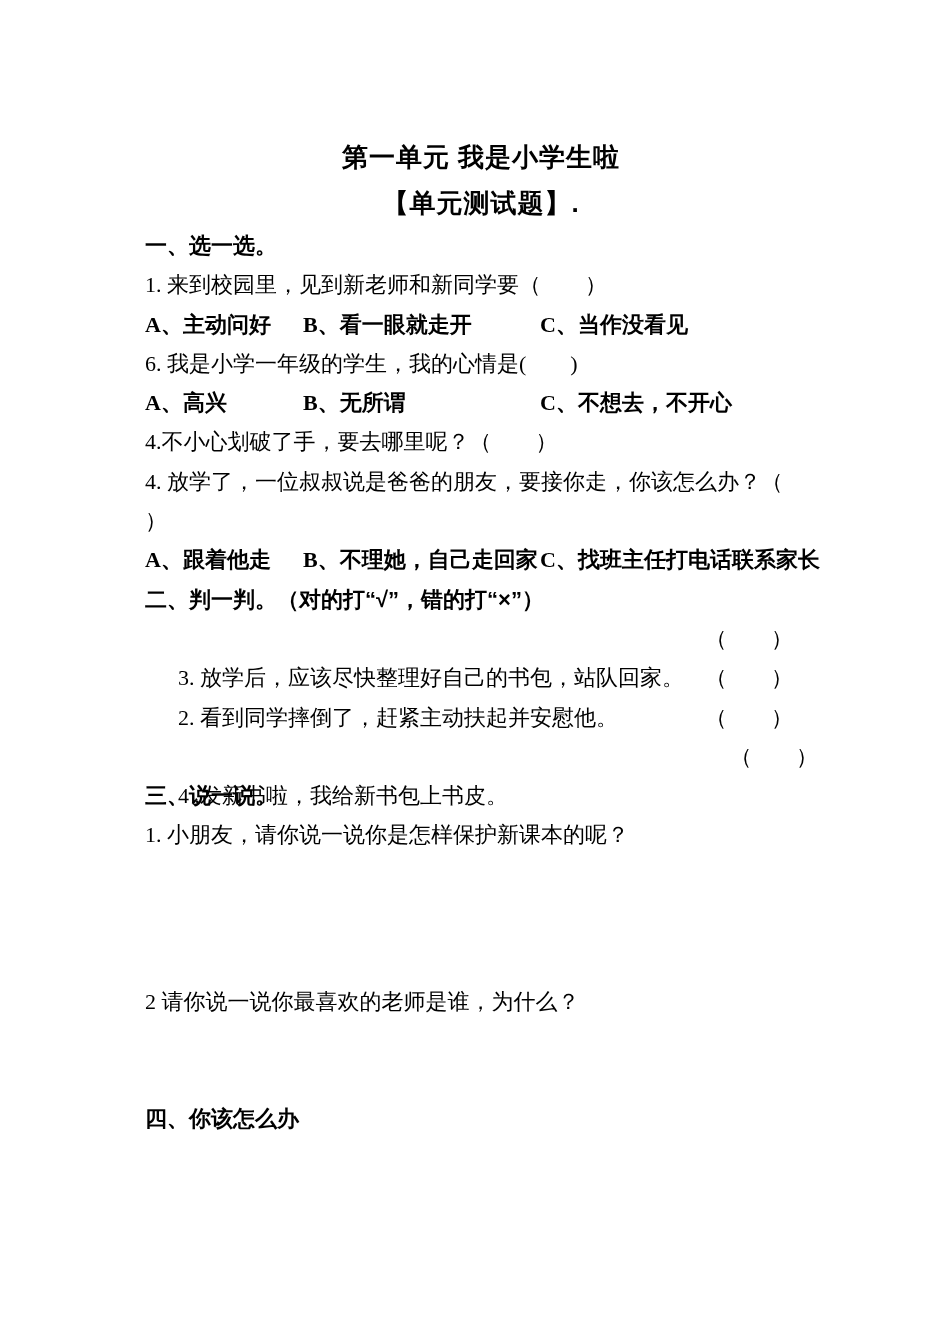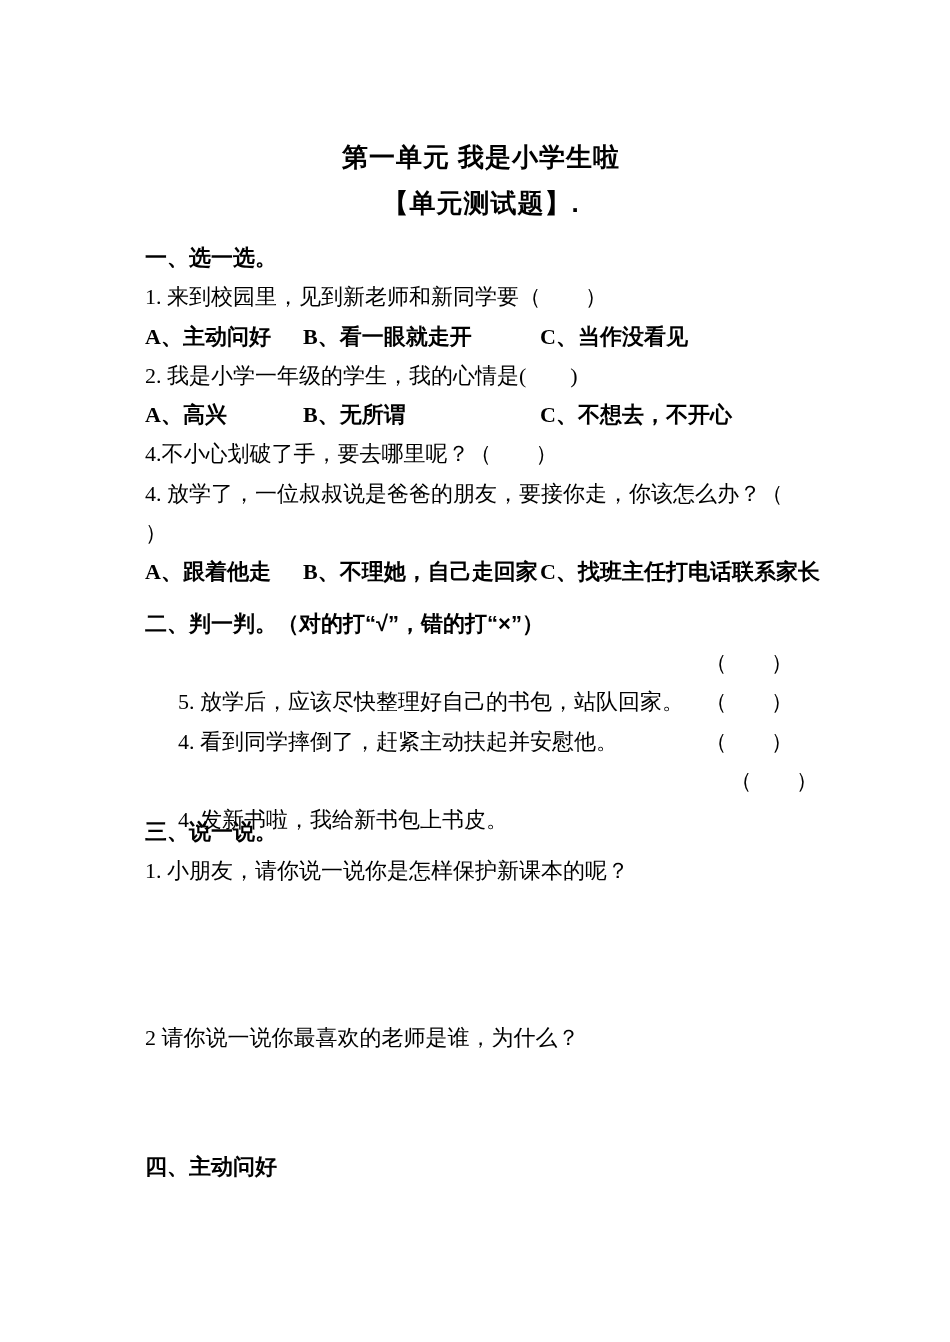--- a/index.html
+++ b/index.html
@@ -34,21 +34,20 @@
     white-space: pre;
   }
   .line {
     height: 39.3px;
     line-height: 39.3px;
     white-space: pre;
   }
   .heading {
     font-weight: 700;
     font-family: "Liberation Sans", "DejaVu Sans", sans-serif;
-    margin-top: 12px;
   }
   .opts {
     display: grid;
     grid-template-columns: 158px 237px 1fr;
     font-weight: bold;
   }
   .opts span {
     white-space: pre;
   }
   .jrow {
@@ -77,60 +76,60 @@
 
     <div class="line heading">一、选一选。</div>
 
     <div class="line">1. 来到校园里，见到新老师和新同学要（　　）</div>
     <div class="line opts">
       <span>A、主动问好</span>
       <span>B、看一眼就走开</span>
       <span>C、当作没看见</span>
     </div>
 
-    <div class="line">2. 我是小学一年级的学生，我的心情是(　　)</div>
+    <div class="line">6. 我是小学一年级的学生，我的心情是(　　)</div>
     <div class="line opts">
       <span>A、高兴</span>
       <span>B、无所谓</span>
       <span>C、不想去，不开心</span>
     </div>
 
     <div class="line">4.不小心划破了手，要去哪里呢？（　　）</div>
 
     <div class="line">4. 放学了，一位叔叔说是爸爸的朋友，要接你走，你该怎么办？（</div>
     <div class="line">）</div>
     <div class="line opts">
       <span>A、跟着他走</span>
       <span>B、不理她，自己走回家</span>
       <span>C、找班主任打电话联系家长</span>
     </div>
 
     <div class="line heading">二、判一判。（对的打“√”，错的打“×”）</div>
 
     <div class="line jrow">
-      <span>5. 放学后，应该尽快整理好自己的书包，站队回家。</span>
+      <span>3. 放学后，应该尽快整理好自己的书包，站队回家。</span>
       <span class="blank">（　　）</span>
     </div>
     <div class="line jrow">
-      <span>4. 看到同学摔倒了，赶紧主动扶起并安慰他。</span>
+      <span>2. 看到同学摔倒了，赶紧主动扶起并安慰他。</span>
       <span class="blank">（　　）</span>
     </div>
     <div class="line jrow">
       <span class="blank">（　　）</span>
     </div>
     <div class="line jrow jrow4">
       <span>4 .发新书啦，我给新书包上书皮。</span>
       <span class="blank">（　　）</span>
     </div>
 
     <div class="line heading">三、说一说。</div>
     <div class="line">1. 小朋友，请你说一说你是怎样保护新课本的呢？</div>
 
     <div class="spacer-a"></div>
 
     <div class="line">2 请你说一说你最喜欢的老师是谁，为什么？</div>
 
     <div class="spacer-b"></div>
 
-    <div class="line heading">四、主动问好</div>
+    <div class="line heading">四、你该怎么办</div>
 
   </div>
 </div>
 
 </body></html>

